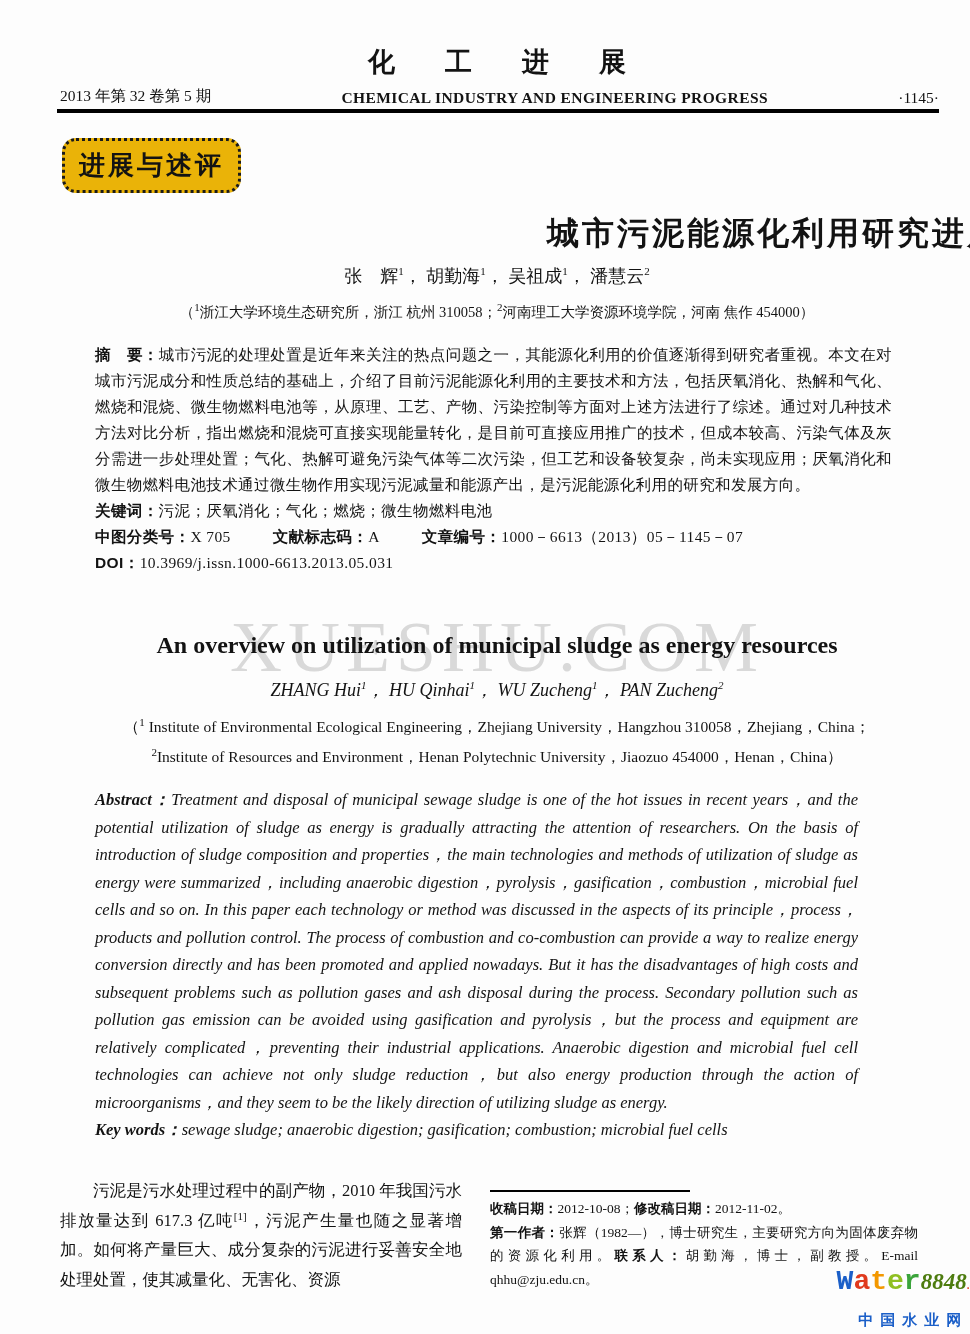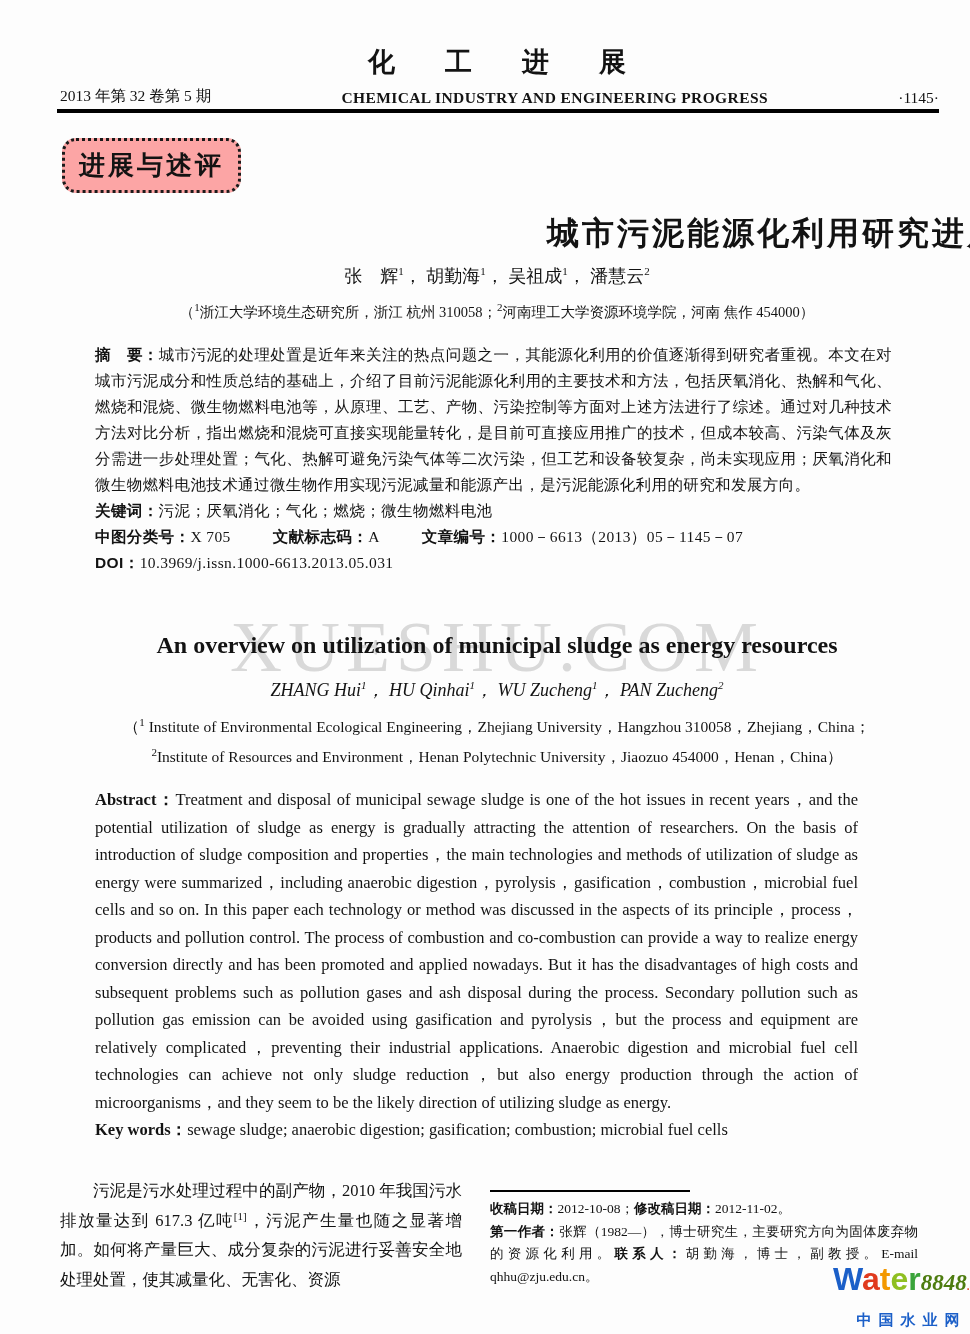--- a/index.html
+++ b/index.html
@@ -29,21 +29,21 @@
   .header-rule {
     position: absolute; top: 109px; left: 57px; right: 55px;
     height: 4px; background: #000;
   }
   
   .badge {
     position: absolute; top: 138px; left: 62px;
     border: 3px dotted #1a1a1a; border-radius: 14px;
     padding: 7px 14px;
     font-size: 26px; font-weight: bold; letter-spacing: 3px;
-    background: #fca5a5;
+    background: #eab308;
   }
   
   .title-cn {
     position: absolute; top: 212px; left: 8px; width: 100%;
     text-align: right; font-size: 32px; font-weight: bold; letter-spacing: 3px;
   }
   .authors-cn {
     position: absolute; top: 264px; left: 0; width: 100%;
     text-align: center; font-size: 18px;
   }
@@ -79,43 +79,43 @@
     position: absolute; top: 678px; left: 0; width: 100%; z-index: 1;
     text-align: center; font-size: 18px; font-style: italic;
   }
   .affil-en {
     position: absolute; top: 712px; left: 0; width: 100%; z-index: 1;
     text-align: center; font-size: 15.5px; line-height: 30px;
   }
   
   .abstract-en {
     position: absolute; top: 786px; left: 95px; width: 763px; z-index: 1;
-    font-size: 16.5px; line-height: 27.5px; text-align: justify;
+    font-size: 16.5px; line-height: 27.5px; text-align: justify; font-style: italic;
   }
   .abstract-en p { margin: 0; }
   .abstract-en b { font-weight: bold; }
   
   .body-left {
     position: absolute; top: 1176px; left: 60px; width: 402px;
     font-size: 16.5px; line-height: 29.5px; text-align: justify;
   }
   .body-left p { margin: 0; text-indent: 2em; }
   .footnote {
     position: absolute; top: 1190px; left: 490px; width: 428px;
     font-size: 13.5px; line-height: 22.5px; text-align: justify;
   }
   .footnote-rule { width: 200px; border-top: 2px solid #000; margin: 0 0 6px 0; }
-  .footnote b { font-family: Liberation Sans, sans-serif; }
+  .footnote b { font-family: Liberation Mono, monospace; }
   
   .logo {
     position: absolute; right: 4px; bottom: 6px; z-index: 2;
     text-align: center; font-family: "Liberation Sans", sans-serif;
     line-height: 1.05; white-space: nowrap;
   }
-  .logo-word { font-size: 32px; font-weight: bold; letter-spacing: 0px; }
+  .logo-word { font-size: 28px; font-weight: bold; letter-spacing: 0px; font-family: Liberation Mono, monospace; }
   .logo-word .l0 { color: #1b5fc8; }
   .logo-word .l1 { color: #e03a1e; }
   .logo-word .l2 { color: #f39800; }
   .logo-word .l3 { color: #8fbf21; }
   .logo-word .l4 { color: #3ba43b; }
   .logo-num {
     font-size: 23px; font-weight: bold; font-style: italic;
     color: #4d7c0f; font-family: "Liberation Serif", serif;
   }
   .logo-tld { font-size: 10px; color: #e03a1e; font-weight: bold; }

